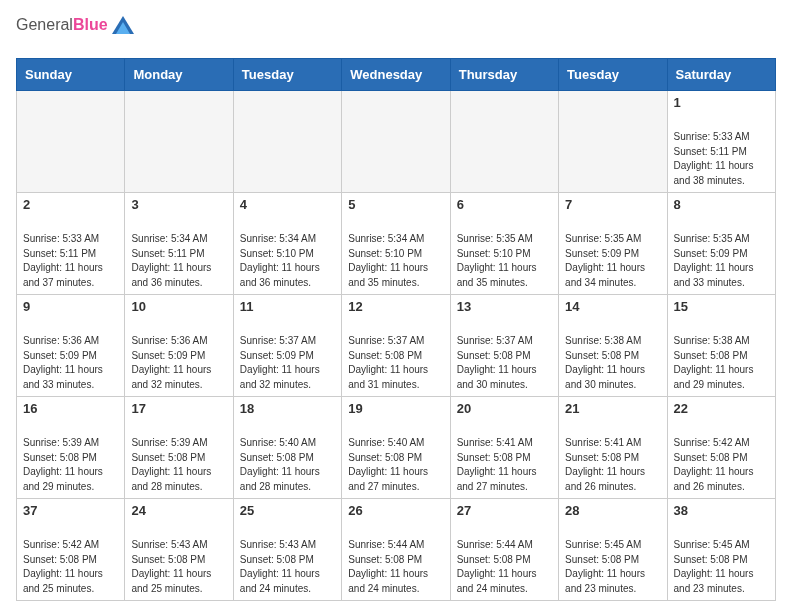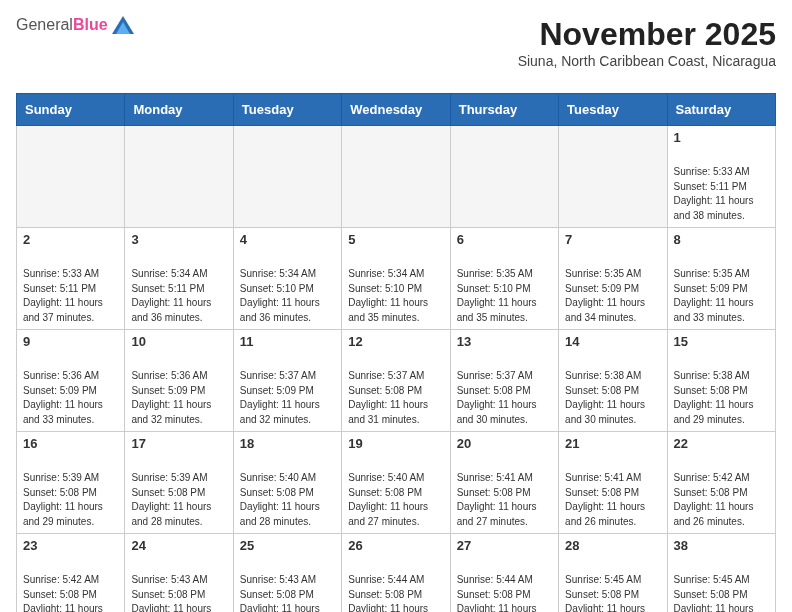--- a/index.html
+++ b/index.html
@@ -90,24 +90,20 @@
   <div class="logo">
     <div class="logo-text">
       <span class="logo-general">General</span>
       <span class="logo-blue">Blue</span>
       <svg class="logo-icon" viewBox="0 0 22 18" xmlns="http://www.w3.org/2000/svg">
         <polygon points="0,18 11,0 22,18" fill="#2a6db5"></polygon>
         <polygon points="4,18 11,6 18,18" fill="#5aaff0"></polygon>
       </svg>
     </div>
   </div>
-  <div class="title-block">
-    <div class="month-title">November 2025</div>
-    <div class="subtitle">Siuna, North Caribbean Coast, Nicaragua</div>
-  </div>
 </div>
 
 <table class="calendar">
   <thead>
     <tr>
     <th>Sunday</th>
         <th>Monday</th>
         <th>Tuesday</th>
         <th>Wednesday</th>
         <th>Thursday</th>
@@ -279,21 +275,21 @@
         <td>
           <span class="day-num">22</span>
           <div class="day-info" style="white-space: pre-line;">Sunrise: 5:42 AM
 Sunset: 5:08 PM
 Daylight: 11 hours
 and 26 minutes.</div>
         </td>
       </tr>
       <tr>
         <td>
-          <span class="day-num">23</span>
+          <span class="day-num">37</span>
           <div class="day-info" style="white-space: pre-line;">Sunrise: 5:42 AM
 Sunset: 5:08 PM
 Daylight: 11 hours
 and 25 minutes.</div>
         </td>
         <td>
           <span class="day-num">24</span>
           <div class="day-info" style="white-space: pre-line;">Sunrise: 5:43 AM
 Sunset: 5:08 PM
 Daylight: 11 hours

